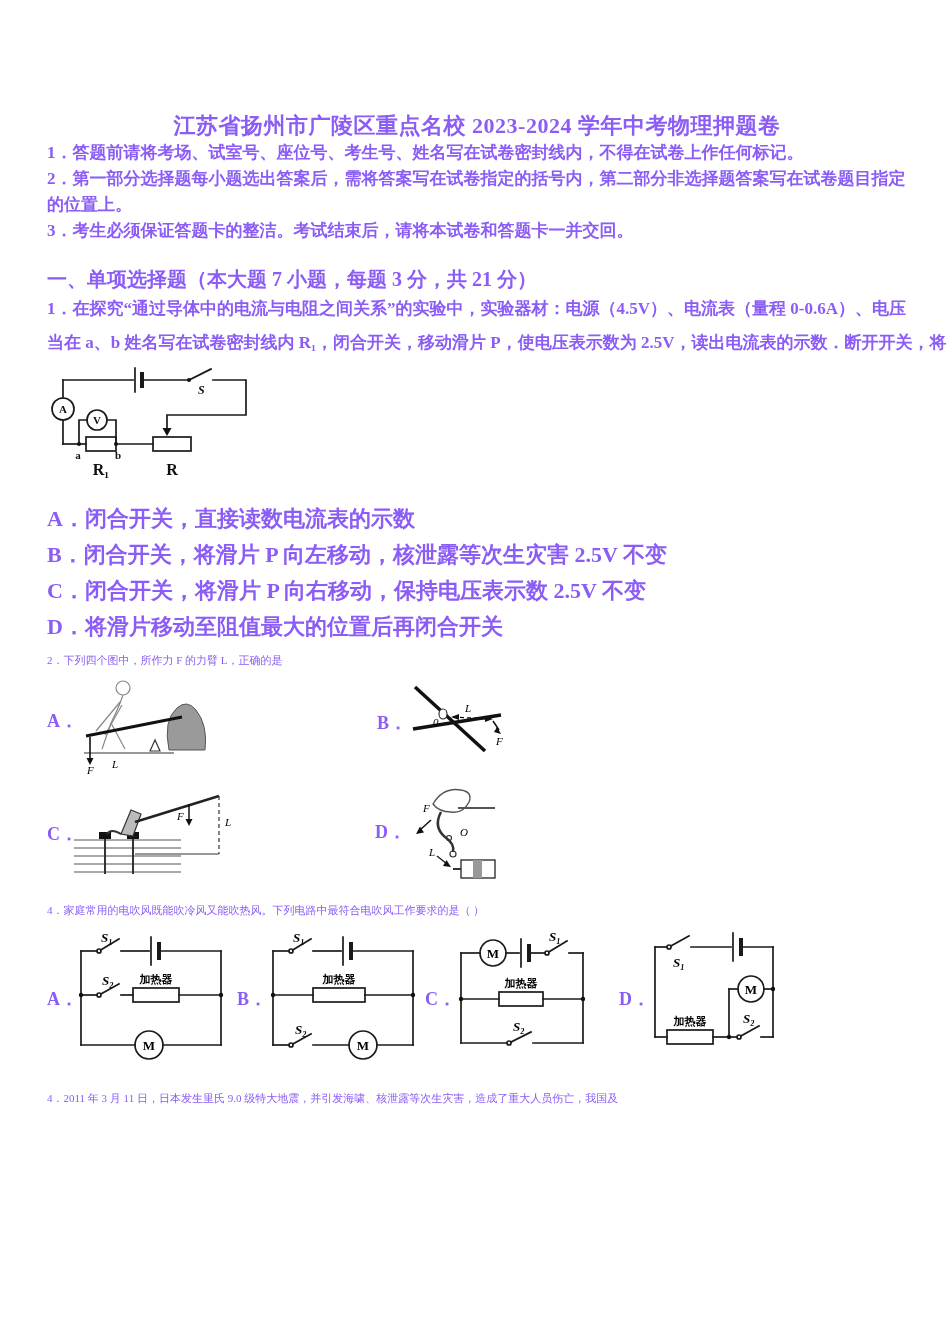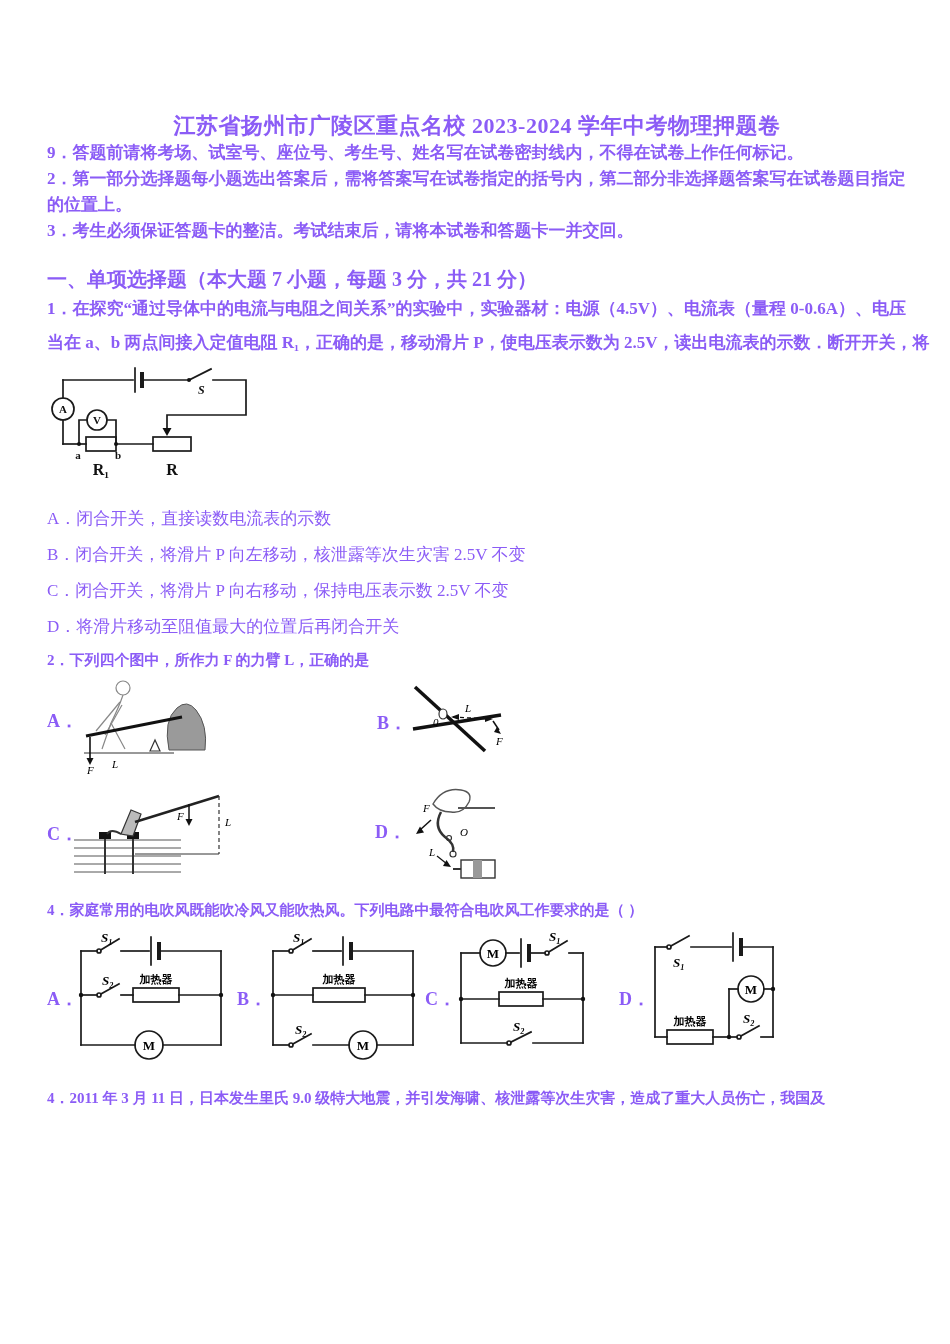--- a/index.html
+++ b/index.html
@@ -6,48 +6,48 @@
   .page{position:relative;width:950px;height:1344px;background:#fff;color:#8b5cf6;
         font-family:"Liberation Serif", serif;overflow:hidden;}
   .content{position:absolute;left:47px;top:0;width:860px;}
   .title{margin-top:112px;text-align:center;font-size:22px;font-weight:700;
          line-height:28px;white-space:nowrap;letter-spacing:.5px;}
   .notice-head{margin-top:12px;font-size:17px;font-weight:700;line-height:26px;}
   .body-line{font-size:17px;font-weight:600;line-height:26px;white-space:nowrap;}
   .section-head{margin-top:22px;font-size:20px;font-weight:700;line-height:26px;}
   .q1-line{font-size:17px;font-weight:600;line-height:33.5px;white-space:nowrap;}
   .q1-fig-wrap{margin:6px 0 0 2px;height:122px;}
-  .opt-line{font-size:17px;font-weight:400;line-height:36px;white-space:nowrap;}
-  .q-text{font-size:15px;font-weight:700;line-height:30px;white-space:nowrap;}
+  .opt-line{font-size:22px;font-weight:700;line-height:36px;white-space:nowrap;}
+  .q-text{font-size:11px;font-weight:400;line-height:30px;white-space:nowrap;}
   .fig-row{position:relative;width:860px;}
   .row-q2a{height:107px;margin-top:0;}
   .row-q2b{height:106px;}
   .row-q3{height:140px;margin-top:4px;}
   .abs{position:absolute;}
   .opt-label{font-size:18px;font-weight:700;}
   .q4{margin-top:14px;}
   svg text{font-family:"Liberation Serif", serif;}
 </style>
 </head>
 <body>
 
 <div class="page">
   <div class="content">
 
     <div class="title">江苏省扬州市广陵区重点名校 2023-2024 学年中考物理押题卷</div>
 
-    <div class="body-line">9．答题前请将考场、试室号、座位号、考生号、姓名写在试卷密封线内，不得在试卷上作任何标记。</div>
+    <div class="body-line">1．答题前请将考场、试室号、座位号、考生号、姓名写在试卷密封线内，不得在试卷上作任何标记。</div>
     <div class="body-line">2．第一部分选择题每小题选出答案后，需将答案写在试卷指定的括号内，第二部分非选择题答案写在试卷题目指定</div>
     <div class="body-line">的位置上。</div>
     <div class="body-line">3．考生必须保证答题卡的整洁。考试结束后，请将本试卷和答题卡一并交回。</div>
 
     <div class="section-head">一、单项选择题（本大题 7 小题，每题 3 分，共 21 分）</div>
 
     <div class="q1-line">1．在探究“通过导体中的电流与电阻之间关系”的实验中，实验器材：电源（4.5V）、电流表（量程 0-0.6A）、电压</div>
-    <div class="q1-line">当在 a、b 两点间接入定值电阻 R₁，正确的是，移动滑片 P，使电压表示数为 2.5V，读出电流表的示数．断开开关，将</div>
+    <div class="q1-line">当在 a、b 姓名写在试卷密封线内 R₁，闭合开关，移动滑片 P，使电压表示数为 2.5V，读出电流表的示数．断开开关，将</div>
 
     <div class="q1-fig-wrap">
       <svg width="205" height="120" viewBox="0 0 205 120">
         <g stroke="#1a1a1a" stroke-width="1.7" fill="none" stroke-linecap="square">
           <path d="M14,15 H84"></path>
           <line x1="86" y1="3" x2="86" y2="27"></line>
           <line x1="93" y1="9" x2="93" y2="21" stroke-width="4"></line>
           <path d="M95,15 H138"></path>
           <line x1="140" y1="15" x2="162" y2="4"></line>
           <path d="M164,15 H197 V50 H118 V63"></path>

